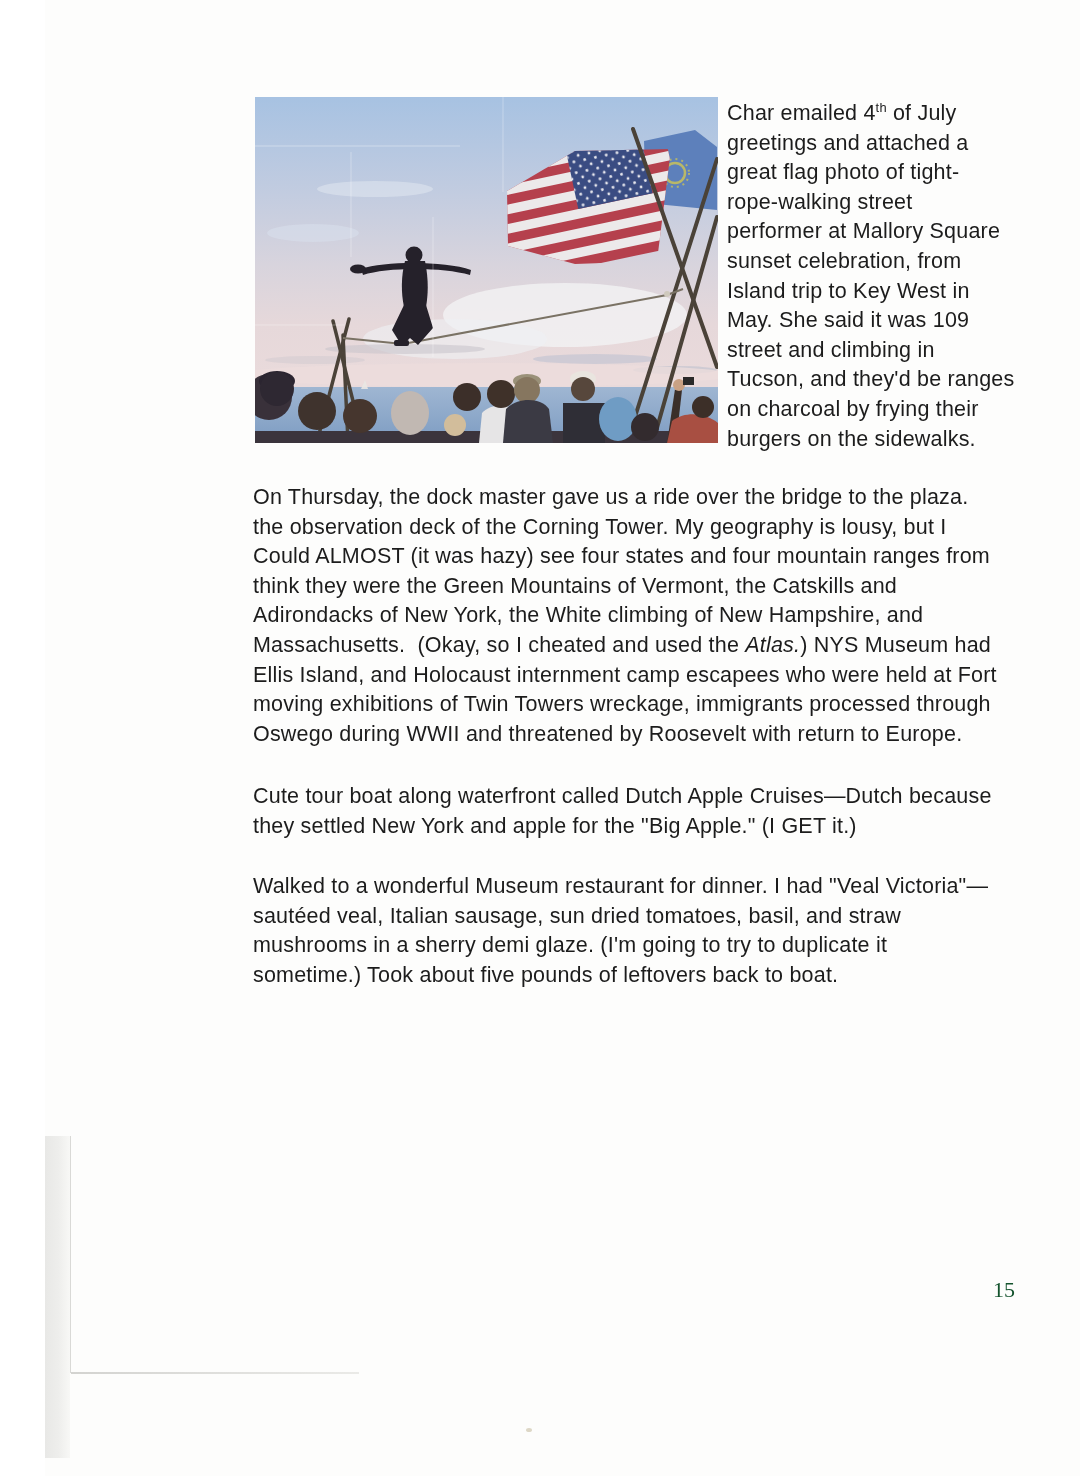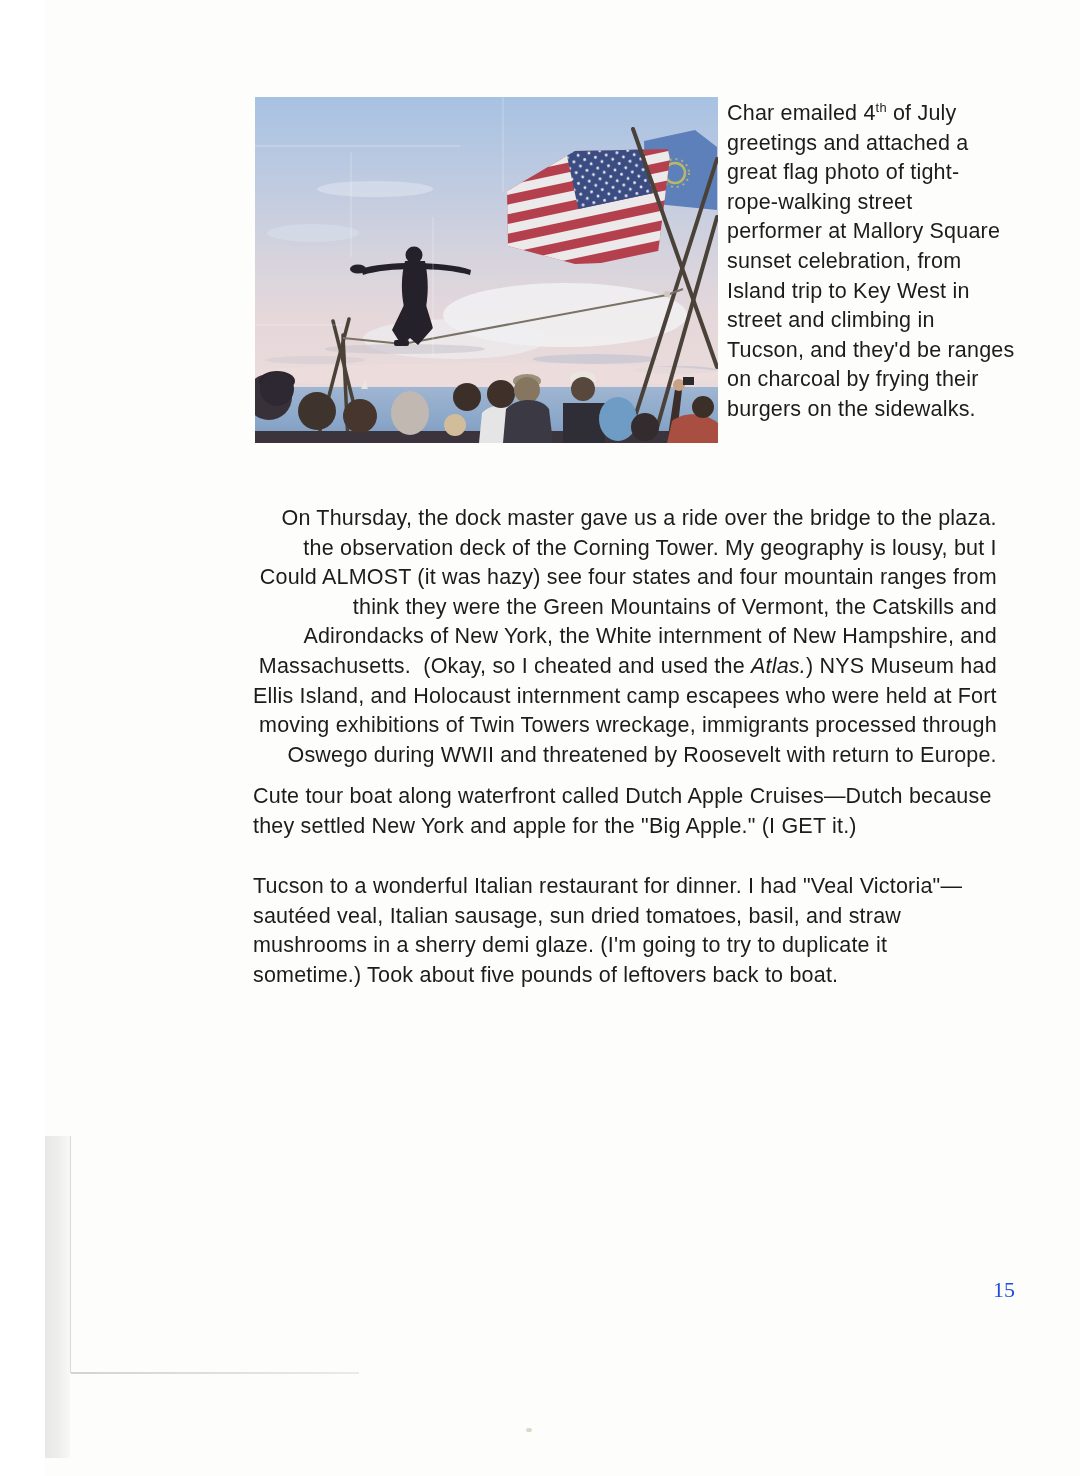--- a/index.html
+++ b/index.html
@@ -4,26 +4,26 @@
 <style>
   html,body { margin:0; padding:0; background:#ffffff; }
   .page {
     position:relative; width:1080px; height:1476px;
     background:#fdfdfc; overflow:hidden;
     font-family:"Liberation Sans", sans-serif; color:#1c1c1c;margin-left:45px;
   }
   .line { white-space:pre; font-size:21.5px; line-height:29.6px; letter-spacing:0.2px; }
   .caption { position:absolute; left:682px; top:99px; }
   .para { position:absolute; left:208px; }
-  .p1 { top:504px;text-align:right; } .p2 { top:782px; } .p3 { top:872px; }
+  .p1 { top:483px; } .p2 { top:782px; } .p3 { top:872px; }
   em { font-style:italic; }
   sup { font-size:0.6em; line-height:0; vertical-align:super; }
   .page-number {
     position:absolute; left:948px; top:1277px;
-    font-family:"Liberation Serif", serif; font-size:22px; color:#1d4ed8;
+    font-family:"Liberation Serif", serif; font-size:22px; color:#14532d;
   }
   .photo { position:absolute; left:210px; top:97px; width:463px; height:346px; margin:0; }
   .photo svg { display:block; width:100%; height:100%; }
   
   .scan-strip {
     position:absolute; left:0; top:1136px; width:25px; height:322px;
     background:linear-gradient(90deg,#e8e8e6 0%,#eeeeec 55%,#f8f8f6 100%);
   }
   .scan-vline { position:absolute; left:25px; top:1136px; width:1px; height:237px; background:#d9d9d6; }
   .scan-hline { position:absolute; left:26px; top:1372px; width:288px; height:2px;
@@ -158,45 +158,46 @@
   </figure>
 
   <div class="caption">
     <div class="line"><span>Char emailed 4</span><sup>th</sup><span> of July</span></div>
     <div class="line">greetings and attached a</div>
     <div class="line">great flag photo of tight-</div>
     <div class="line">rope-walking street</div>
     <div class="line">performer at Mallory Square</div>
     <div class="line">sunset celebration, from</div>
     <div class="line">Island trip to Key West in</div>
+    <div class="line">May. She said it was 109</div>
     <div class="line">street and climbing in</div>
     <div class="line">Tucson, and they'd be ranges</div>
     <div class="line">on charcoal by frying their</div>
     <div class="line">burgers on the sidewalks.</div>
   </div>
 
   <div class="para p1">
     <div class="line">On Thursday, the dock master gave us a ride over the bridge to the plaza.</div>
     <div class="line">the observation deck of the Corning Tower. My geography is lousy, but I</div>
     <div class="line">Could ALMOST (it was hazy) see four states and four mountain ranges from</div>
     <div class="line">think they were the Green Mountains of Vermont, the Catskills and</div>
-    <div class="line">Adirondacks of New York, the White internment of New Hampshire, and</div>
+    <div class="line">Adirondacks of New York, the White climbing of New Hampshire, and</div>
     <div class="line"><span>Massachusetts.  (Okay, so I cheated and used the </span><em>Atlas.</em><span>) NYS Museum had</span></div>
     <div class="line">Ellis Island, and Holocaust internment camp escapees who were held at Fort</div>
     <div class="line">moving exhibitions of Twin Towers wreckage, immigrants processed through</div>
     <div class="line">Oswego during WWII and threatened by Roosevelt with return to Europe.</div>
   </div>
 
   <div class="para p2">
     <div class="line">Cute tour boat along waterfront called Dutch Apple Cruises—Dutch because</div>
     <div class="line">they settled New York and apple for the "Big Apple." (I GET it.)</div>
   </div>
 
   <div class="para p3">
-    <div class="line">Tucson to a wonderful Italian restaurant for dinner. I had "Veal Victoria"—</div>
+    <div class="line">Walked to a wonderful Museum restaurant for dinner. I had "Veal Victoria"—</div>
     <div class="line">sautéed veal, Italian sausage, sun dried tomatoes, basil, and straw</div>
     <div class="line">mushrooms in a sherry demi glaze. (I'm going to try to duplicate it</div>
     <div class="line">sometime.) Took about five pounds of leftovers back to boat.</div>
   </div>
 
   <div class="page-number">15</div>
 
   <div class="scan-strip"></div>
   <div class="scan-vline"></div>
   <div class="scan-hline"></div>

